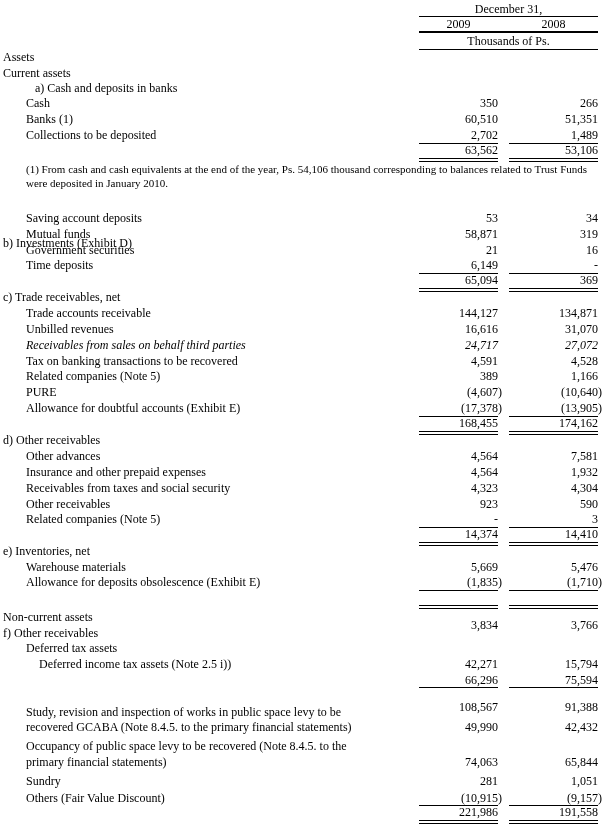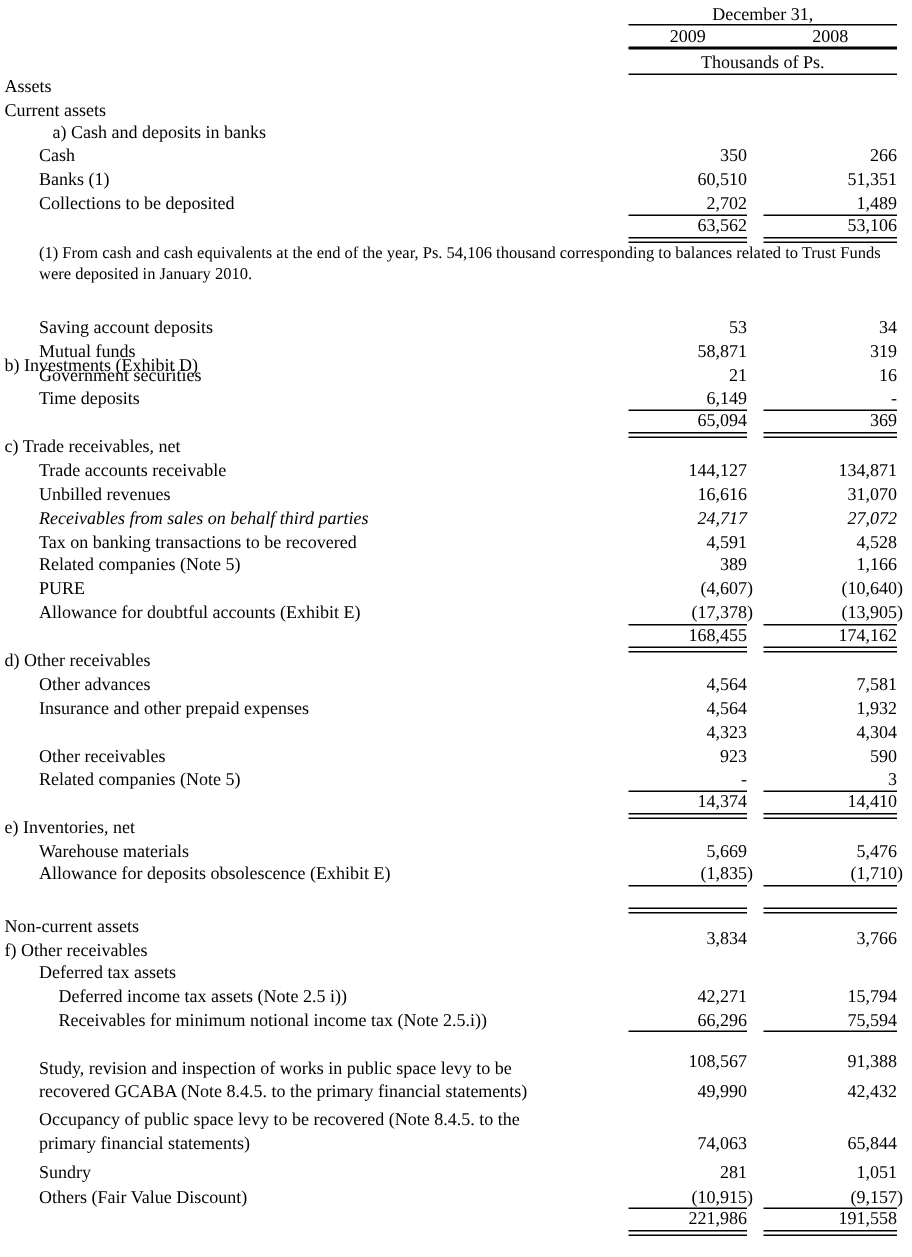--- a/index.html
+++ b/index.html
@@ -140,20 +140,21 @@
   <span class="lbl" style="left:26px;">Other advances</span>
   <span class="v1">4,564</span>
   <span class="v2">7,581</span>
 </div>
 <div class="row" style="top:465px;">
   <span class="lbl" style="left:26px;">Insurance and other prepaid expenses</span>
   <span class="v1">4,564</span>
   <span class="v2">1,932</span>
 </div>
 <div class="row" style="top:481px;">
+  <span class="lbl" style="left:26px;">Receivables from taxes and social security</span>
   <span class="v1">4,323</span>
   <span class="v2">4,304</span>
 </div>
 <div class="row" style="top:497px;">
   <span class="lbl" style="left:26px;">Other receivables</span>
   <span class="v1">923</span>
   <span class="v2">590</span>
 </div>
 <div class="row" style="top:512px;">
   <span class="lbl" style="left:26px;">Related companies (Note 5)</span>
@@ -191,21 +192,20 @@
 
 <div class="lbl" style="left:3px;top:610px;">Non-current assets</div>
 <div class="lbl" style="left:3px;top:626px;">f) Other receivables</div>
 <div class="lbl" style="left:26px;top:641px;">Deferred tax assets</div>
 <div class="row" style="top:657px;">
   <span class="lbl" style="left:39px;">Deferred income tax assets (Note 2.5 i))</span>
   <span class="v1">42,271</span>
   <span class="v2">15,794</span>
 </div>
 <div class="row" style="top:673px;">
-  <span class="lbl" style="left:39px;">Receivables for minimum notional income tax (Note 2.5.i))</span>
   <span class="v1">66,296</span>
   <span class="v2">75,594</span>
 </div>
 <div class="hline c1line" style="top:687px;"></div>
 <div class="hline c2line" style="top:687px;"></div>
 <div class="row" style="top:700px;">
   <span class="v1">108,567</span>
   <span class="v2">91,388</span>
 </div>
 

